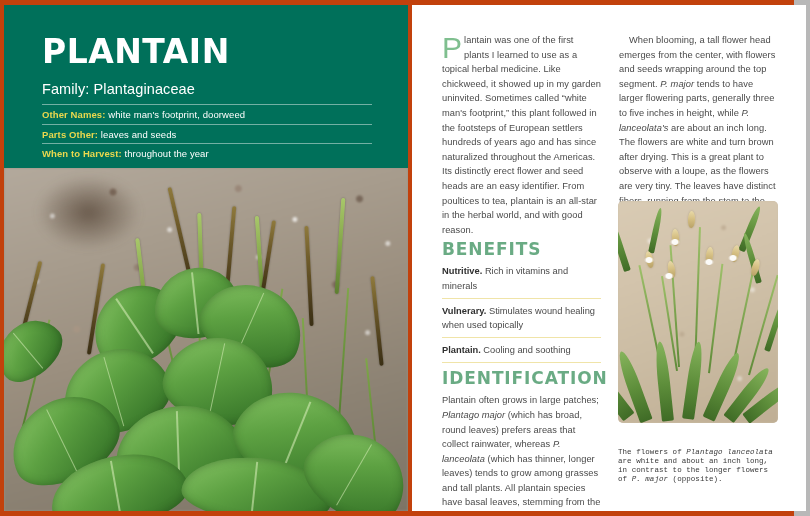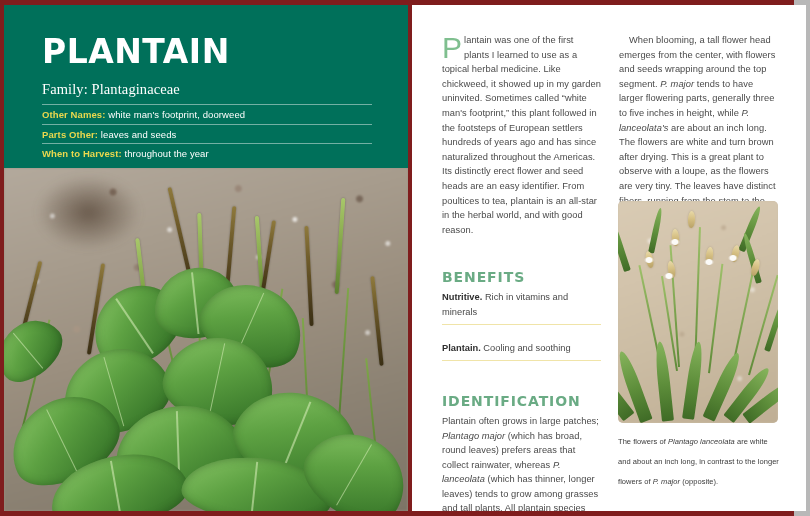--- a/index.html
+++ b/index.html
@@ -10,21 +10,21 @@
   body {
     width: 810px;
     height: 516px;
     overflow: hidden;
     font-family: "Liberation Sans", sans-serif;
   }
   .spread {
     position: relative;
     width: 794px;
     height: 516px;
-    background: #7f1d1d;
+    background: #c2410c;
   }
 
   
   .page-left {
     position: absolute;
     left: 4px;
     top: 5px;
     width: 404px;
     height: 506px;
     background: #00705a;
@@ -51,21 +51,21 @@
   .latin-name {
     font-family: "Liberation Sans", sans-serif;
     font-style: italic;
     font-size: 14.5px;
     color: #ffffff;
     line-height: 1.25;
     margin: 0;
     letter-spacing: 0.1px;
   }
   .family-name {
-    font-family: Liberation Serif, serif;
+    font-family: Liberation Sans, sans-serif;
     font-size: 14.5px;
     color: #ffffff;
     line-height: 1.25;
     margin: 0 0 6px 0;
     letter-spacing: 0.1px;
   }
   .meta-row {
     border-top: 1px solid rgba(255,255,255,0.45);
     padding: 4px 0 3px 0;
     font-size: 9.5px;
@@ -194,33 +194,33 @@
     font-family: "Liberation Sans", sans-serif;
     font-size: 30px;
     line-height: 25px;
     color: #7fbf8f;
     padding: 1px 2px 0 0;
     margin-top: 1px;
   }
   .section-head {
     font-family: "DejaVu Sans", sans-serif;
     font-weight: bold;
-    font-size: 14px;
+    font-size: 17px;
     letter-spacing: 0.9px;
     color: #6aab84;
-    margin: 32px 0 5px 0;
+    margin: 2px 0 5px 0;
   }
   .benefit-item {
     font-family: "Liberation Sans", sans-serif;
     font-size: 9.3px;
     line-height: 14.2px;
     color: #4a4a4a;
     padding: 0 0 5px 0;
     border-bottom: 1px solid #f0e4a8;
-    margin-bottom: 16px;
+    margin-bottom: 5px;
   }
   .benefit-item:last-child { margin-bottom: 0; }
   .benefit-item b {
     color: #2f2f2f;
     font-weight: bold;
   }
   .ident-body { margin-top: 1px; }
 
   
   .photo-right {
@@ -269,25 +269,25 @@
     position: absolute;
     width: 10px;
     height: 6px;
     border-radius: 50%;
     background: radial-gradient(circle, rgba(255,255,255,0.95) 0 45%, rgba(255,255,255,0.25) 70%, transparent 100%);
   }
 
   .caption {
     position: absolute;
     left: 206px;
-    top: 427px;
+    top: 443px;
     width: 162px;
-    font-family: Liberation Sans, sans-serif;
+    font-family: Liberation Mono, monospace;
     font-size: 7.5px;
-    line-height: 20px;
+    line-height: 9px;
     color: #3a3a3a;
     letter-spacing: 0.05px;
   }
   .caption em { font-style: italic; }
 
   .footer {
     position: absolute;
     left: 0;
     bottom: 14px;
     width: 394px;
@@ -393,20 +393,23 @@
         <p class="body-text intro-para">
           <span class="dropcap">P</span><span>lantain was one of the first plants I learned to use as a topical herbal medicine. Like chickweed, it showed up in my garden uninvited. Sometimes called “white man's footprint,” this plant followed in the footsteps of European settlers hundreds of years ago and has since naturalized throughout the Americas. Its distinctly erect flower and seed heads are an easy identifier. From poultices to tea, plantain is an all-star in the herbal world, and with good reason.</span>
         </p>
 
         <div class="section-head">BENEFITS</div>
 
         <div class="benefit-item">
           <b>Nutritive.</b><span> Rich in vitamins and minerals</span>
         </div>
         <div class="benefit-item">
+          <b>Vulnerary.</b><span> Stimulates wound healing when used topically</span>
+        </div>
+        <div class="benefit-item">
           <b>Plantain.</b><span> Cooling and soothing</span>
         </div>
 
         <div class="section-head">IDENTIFICATION</div>
         <p class="body-text ident-body">
           <span>Plantain often grows in large patches; </span><em>Plantago major</em><span> (which has broad, round leaves) prefers areas that collect rainwater, whereas </span><em>P. lanceolata</em><span> (which has thinner, longer leaves) tends to grow among grasses and tall plants. All plantain species have basal leaves, stemming from the center of the plant.</span>
         </p>
       </div>
 
       <div class="col">

